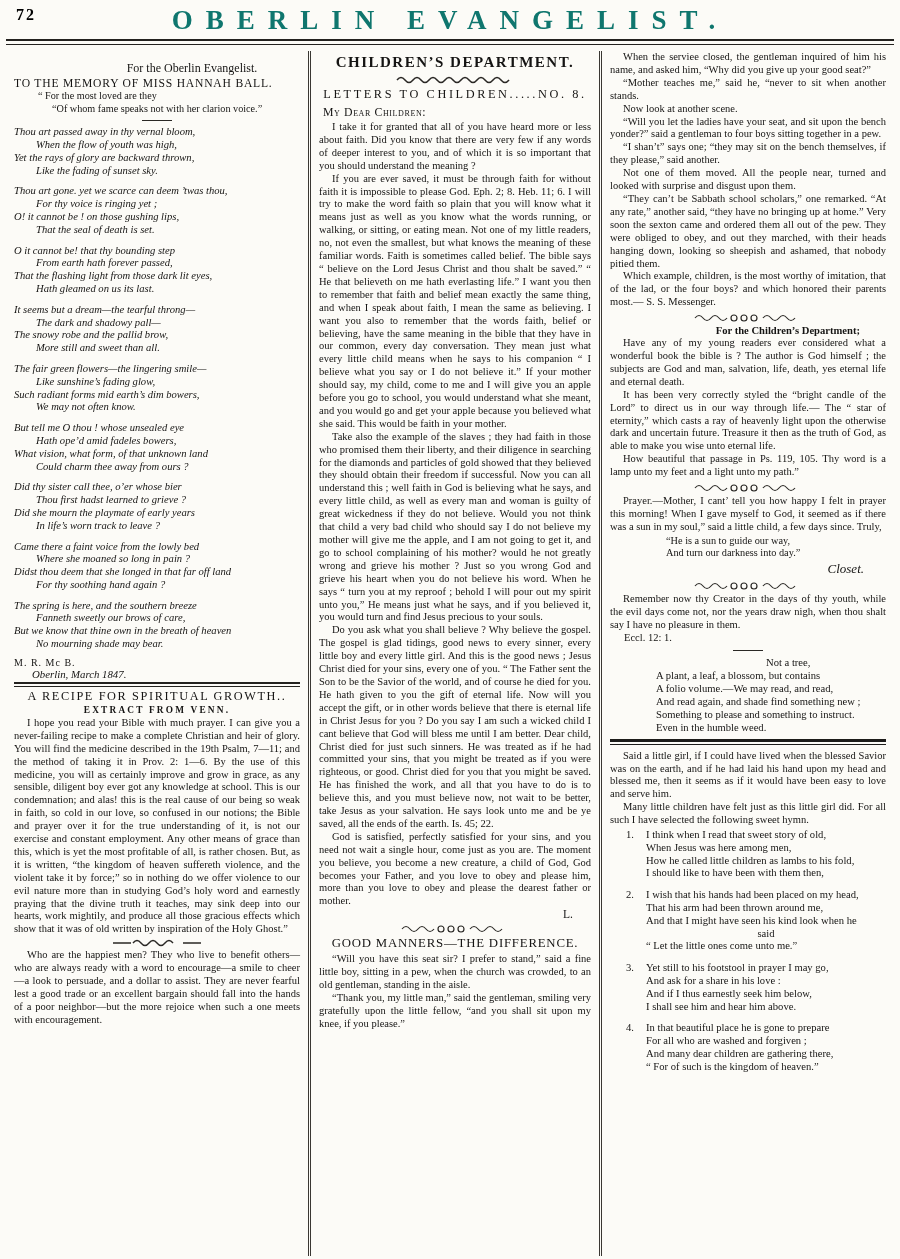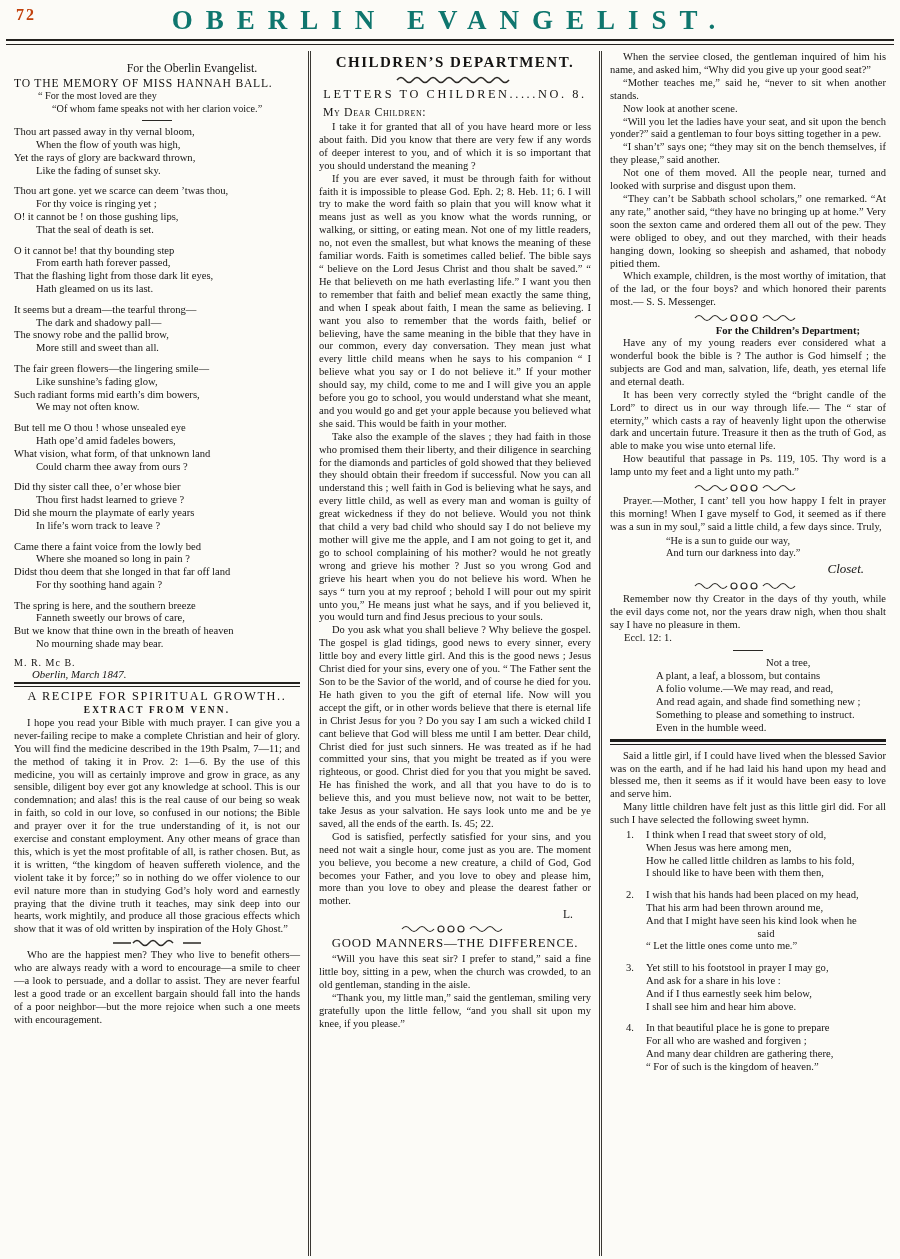--- a/index.html
+++ b/index.html
@@ -1,21 +1,21 @@
 <!DOCTYPE html>
 <html><head>
 <meta charset="utf-8">
 <style>
   html,body { margin:0; padding:0; background:#d8d5cd; }
   .page {
     width:900px; height:1259px; margin:0 auto; position:relative;
     background:#fcfbf7; color:#151413; overflow:hidden;
     font-family:"Liberation Serif","DejaVu Serif",serif;
   }
-  .page-number { position:absolute; top:6px; left:16px; font-size:16px; font-weight:bold; letter-spacing:2px; color:#c2410c; }
+  .page-number { position:absolute; top:6px; left:16px; font-size:16px; font-weight:bold; letter-spacing:2px; color:#000000; }
   .masthead {
     text-align:center; padding-top:5px; font-size:27px; font-weight:bold;
     letter-spacing:13px; color:#0f766e; white-space:nowrap;
   }
   .head-rule { margin:3px 6px 0 6px; border-top:2px solid #24221f; border-bottom:1px solid #24221f; height:3px; }
   .columns { display:flex; align-items:stretch; padding:6px 6px 0 6px; height:1205px; }
   .col { overflow:hidden; padding:0 8px; }
   .col-1 { width:286px; border-right:3px double #3a3733; }
   .col-2 { width:272px; border-right:3px double #3a3733; }
   .col-3 { flex:1; }
@@ -23,21 +23,21 @@
   p.para { font-size:10.5px; line-height:12.9px; margin:0; text-align:justify; text-indent:13px; }
 
   
   .attr-line { font-size:12px; text-align:center; padding-left:70px; margin-top:10px; }
   .poem-title { font-size:11.6px; letter-spacing:0.8px; margin-top:1px; white-space:nowrap; }
   .epigraph { font-size:10.2px; margin-left:24px; line-height:12.6px; }
   .epigraph .eline { display:block; }
   .epigraph .eline + .eline { margin-left:14px; }
   .rule-short { width:30px; border-top:1.6px solid #2a2825; margin:5px auto 5px auto; }
   .stanza { margin:0 0 8px 0; font-size:10.6px; line-height:12.8px; }
-  .vl { display:block; white-space:nowrap; }
+  .vl { display:block; white-space:nowrap;font-style:italic; }
   .vl.i { margin-left:22px; }
   .poem-sig { text-align:left; font-size:10px; letter-spacing:1px; padding-right:14px; margin-top:-2px; }
   .dateline { font-style:italic; font-size:10.8px; margin:0 0 2px 18px; }
   .dbl-rule { border-top:2.5px solid #24221f; border-bottom:1px solid #24221f; height:2px; margin:2px 0 2px 0; }
   .sec-title { text-align:center; font-size:12.3px; letter-spacing:1.6px; margin-top:2px; white-space:nowrap; }
   .sec-sub { text-align:center; font-size:9.3px; letter-spacing:2.2px; font-weight:bold; margin:1px 0 2px 0; }
   .orn { text-align:center; margin:4px 0 3px 0; line-height:0; }
   .orn.small { margin:3px 0 2px 0; }
 
   

